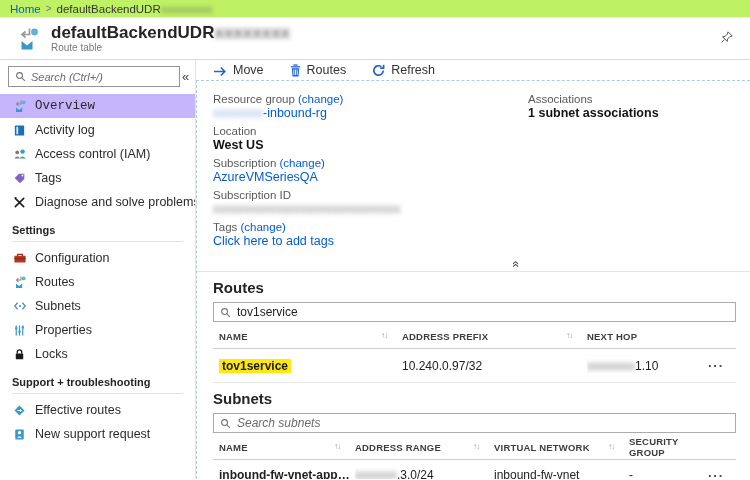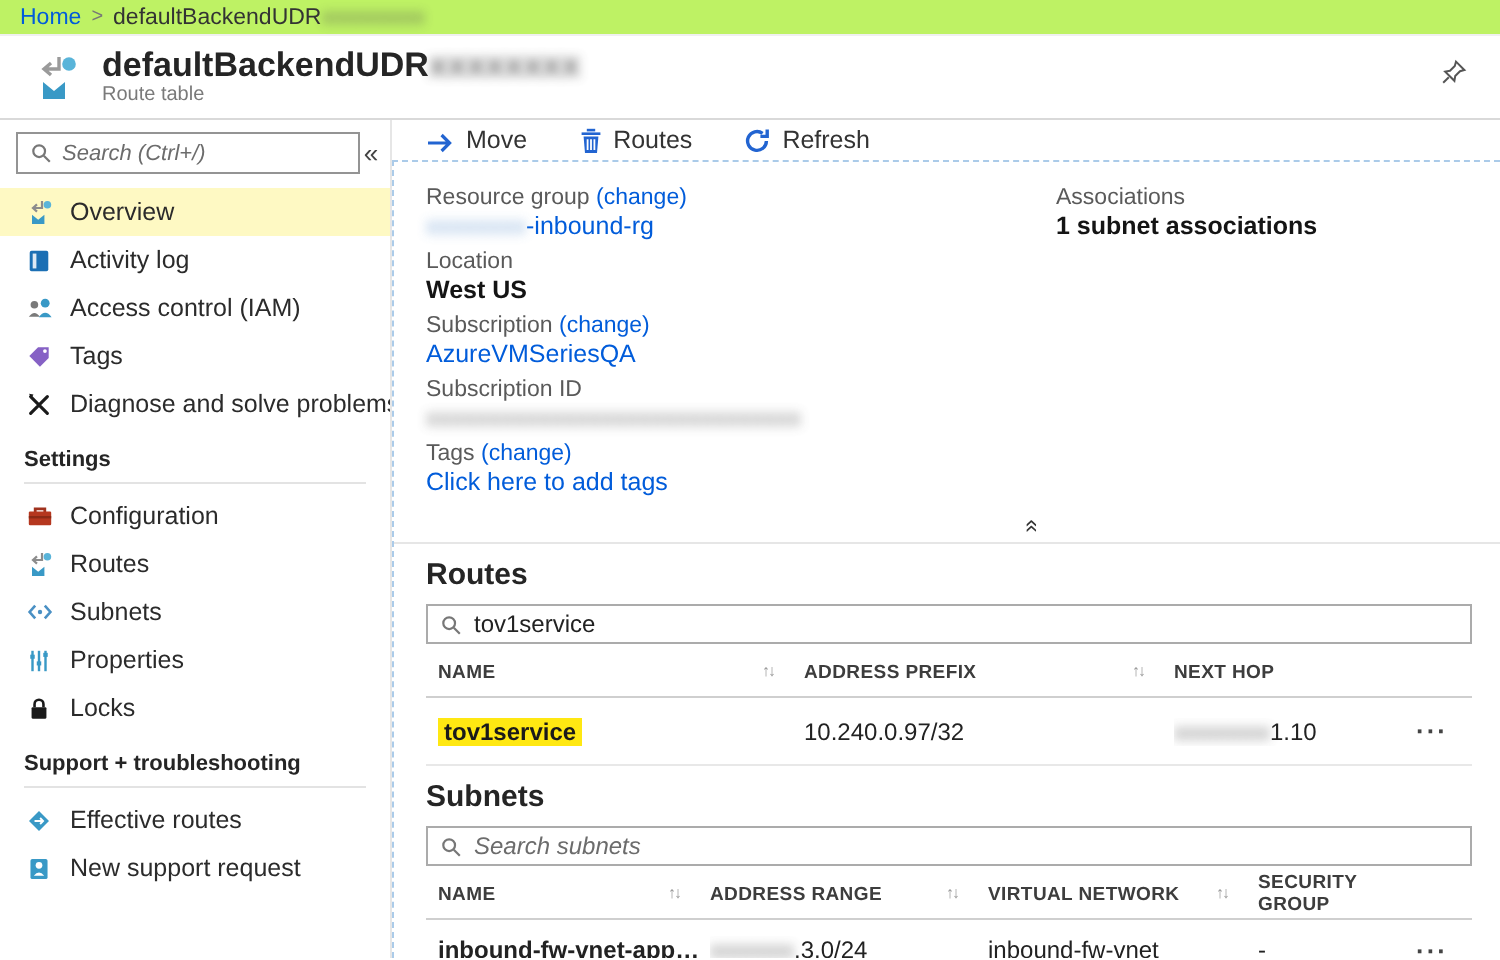--- a/index.html
+++ b/index.html
@@ -31,21 +31,21 @@
   .sidebar-search-row { display: flex; align-items: center; padding: 0 4px 7px 8px; }
   .search-box { display: flex; align-items: center; gap: 5px; flex: 1; height: 21px;
     border: 1px solid #949494; background: #fff; padding: 0 6px; }
   .search-box input { border: none; outline: none; flex: 1; min-width: 0; font-size: 11px;
     font-family: "Liberation Sans", sans-serif; color: #333; background: transparent; }
   .search-box input::placeholder { font-style: italic; color: #6c6c6c; }
   .collapse-btn { width: 18px; text-align: center; font-size: 13px; color: #444; cursor: pointer; }
 
   .nav-item { display: flex; align-items: center; gap: 8px; height: 24px;
     padding-left: 12px; font-size: 12.5px; color: #2b2b2b; cursor: pointer; white-space: nowrap; }
-  .nav-item.selected { background: #fef9c3; }
+  .nav-item.selected { background: #c4b5fd; font-family: Liberation Mono, monospace; }
   .nav-item .ni { width: 15px; height: 14px; flex: none; display: flex; align-items: center; justify-content: center; }
   .nav-header { font-size: 11px; font-weight: bold; color: #252525; padding: 10px 0 3px 12px; }
   .nav-divider { height: 1px; background: #e3e3e3; margin: 2px 12px 4px 12px; }
 
   
   .content { flex: 1; min-width: 0; display: flex; flex-direction: column; }
   .toolbar { height: 20px; display: flex; align-items: center; gap: 26px; padding-left: 17px; }
   .toolbar-btn { display: flex; align-items: flex-end; gap: 6px; font-size: 12.5px; color: #333; cursor: pointer; }
 
   .pane { flex: 1; border-top: 1px dashed #abcbe9; border-left: 1px dashed #abcbe9; overflow: hidden; }

